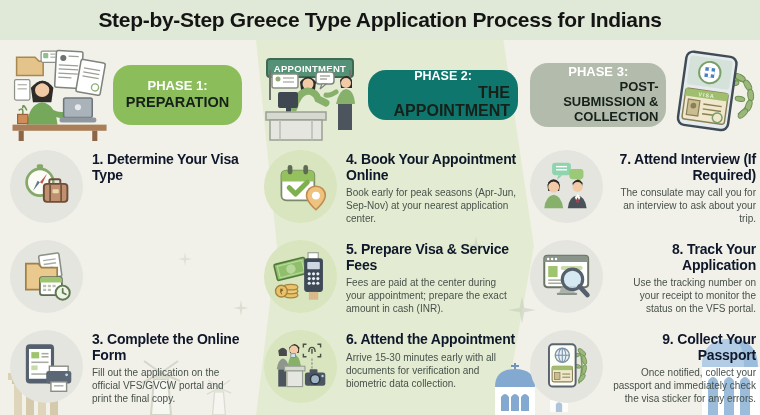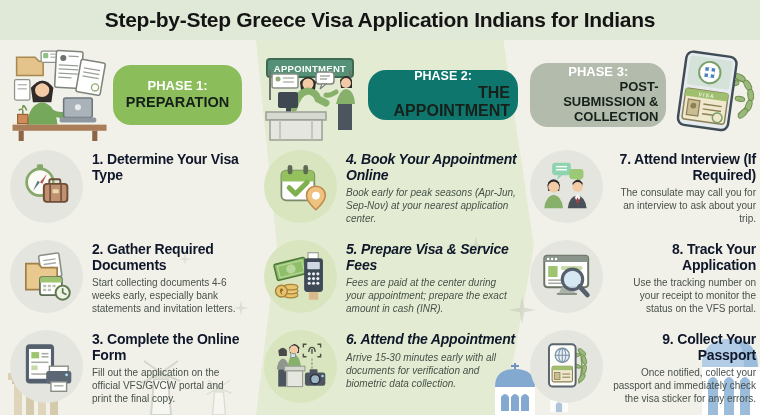--- a/index.html
+++ b/index.html
@@ -44,21 +44,21 @@
   
   .step { display:flex; gap:9px; align-items:flex-start; height:81px; margin-bottom:9px; }
   .icon-circle { width:73px; height:73px; border-radius:50%; background:#e3e5de; flex:none;
                  display:flex; align-items:center; justify-content:center; }
   .icon-circle.green { background:#d8e5be; }
   .step-text { padding-top:2px; }
   .step-title { font-size:14px; font-weight:bold; color:#0f172a; line-height:1.12;
                 margin-bottom:3px; letter-spacing:-0.2px; }
   .step-desc { font-size:10px; color:#47514a; line-height:1.3; }
   .col1 .step-text { width:148px; }
-  .col2 .step-text { width:172px;font-style:italic; }
+  .col2 .step-text { width:172px; }
   .col3 .step-text { width:144px;text-align:right; }
 
   
   .deco { position:absolute; }
 </style>
 </head>
 <body>
 
 <div class="canvas">
 
@@ -130,21 +130,21 @@
     <path d="M12 0 L14 10 L24 12 L14 14 L12 24 L10 14 L0 12 L10 10 Z" fill="#c5cdbb"></path>
   </svg>
   <svg class="deco" style="left:233px; top:300px; opacity:.5;" width="16" height="16" viewBox="0 0 24 24">
     <path d="M12 0 L14 10 L24 12 L14 14 L12 24 L10 14 L0 12 L10 10 Z" fill="#c5cdbb"></path>
   </svg>
   <svg class="deco" style="left:178px; top:252px; opacity:.4;" width="14" height="14" viewBox="0 0 24 24">
     <path d="M12 0 L14 10 L24 12 L14 14 L12 24 L10 14 L0 12 L10 10 Z" fill="#c5cdbb"></path>
   </svg>
 
   <header class="title-band">
-    <h1>Step-by-Step Greece Visa Application Indians for Indians</h1>
+    <h1>Step-by-Step Greece Type Application Process for Indians</h1>
   </header>
 
   <div class="col col1">
     <div class="phase-row">
       <svg width="100" height="92" viewBox="0 0 96 90">
         <path d="M6 8 h18 l4 4 h4 v14 H6 z" fill="#e5c48c" stroke="#a7894f" stroke-width="1.5"></path>
         <g>
           <rect x="30" y="2" width="16" height="11" rx="1.5" fill="#ffffff" stroke="#8c918a" stroke-width="1.2"></rect>
           <rect x="32" y="4" width="5" height="5" rx="1" fill="#8fc08a"></rect>
           <line x1="39" y1="5" x2="44" y2="5" stroke="#9aa095" stroke-width="1"></line>
@@ -226,24 +226,20 @@
             <rect x="32" y="47" width="4" height="3"></rect>
               <rect x="38" y="47" width="4" height="3"></rect>
               <rect x="44" y="47" width="4" height="3"></rect>
             <rect x="32" y="52" width="4" height="3"></rect>
               <rect x="38" y="52" width="4" height="3"></rect>
           </g>
           <circle cx="57" cy="57" r="9" fill="#eef3e6" stroke="#5f7a4f" stroke-width="2.5"></circle>
           <path d="M57 52 v5 l4 2" stroke="#5f7a4f" stroke-width="2.2" fill="none" stroke-linecap="round"></path>
         </svg>
       </div>
-      <div class="step-text">
-        <div class="step-title">2. Gather Required Documents</div>
-        <div class="step-desc">Start collecting documents 4-6 weeks early, especially bank statements and invitation letters.</div>
-      </div>
     </div>
 
     <div class="step">
       <div class="icon-circle">
         <svg width="58" height="58" viewBox="0 0 74 74">
           <rect x="10" y="8" width="36" height="50" rx="5" fill="#55606e"></rect>
           <rect x="14" y="14" width="28" height="38" fill="#ffffff"></rect>
           <rect x="17" y="18" width="10" height="8" fill="#9fc46f"></rect>
           <line x1="30" y1="20" x2="39" y2="20" stroke="#a8ada3" stroke-width="2"></line>
           <line x1="30" y1="24" x2="39" y2="24" stroke="#a8ada3" stroke-width="2"></line>

